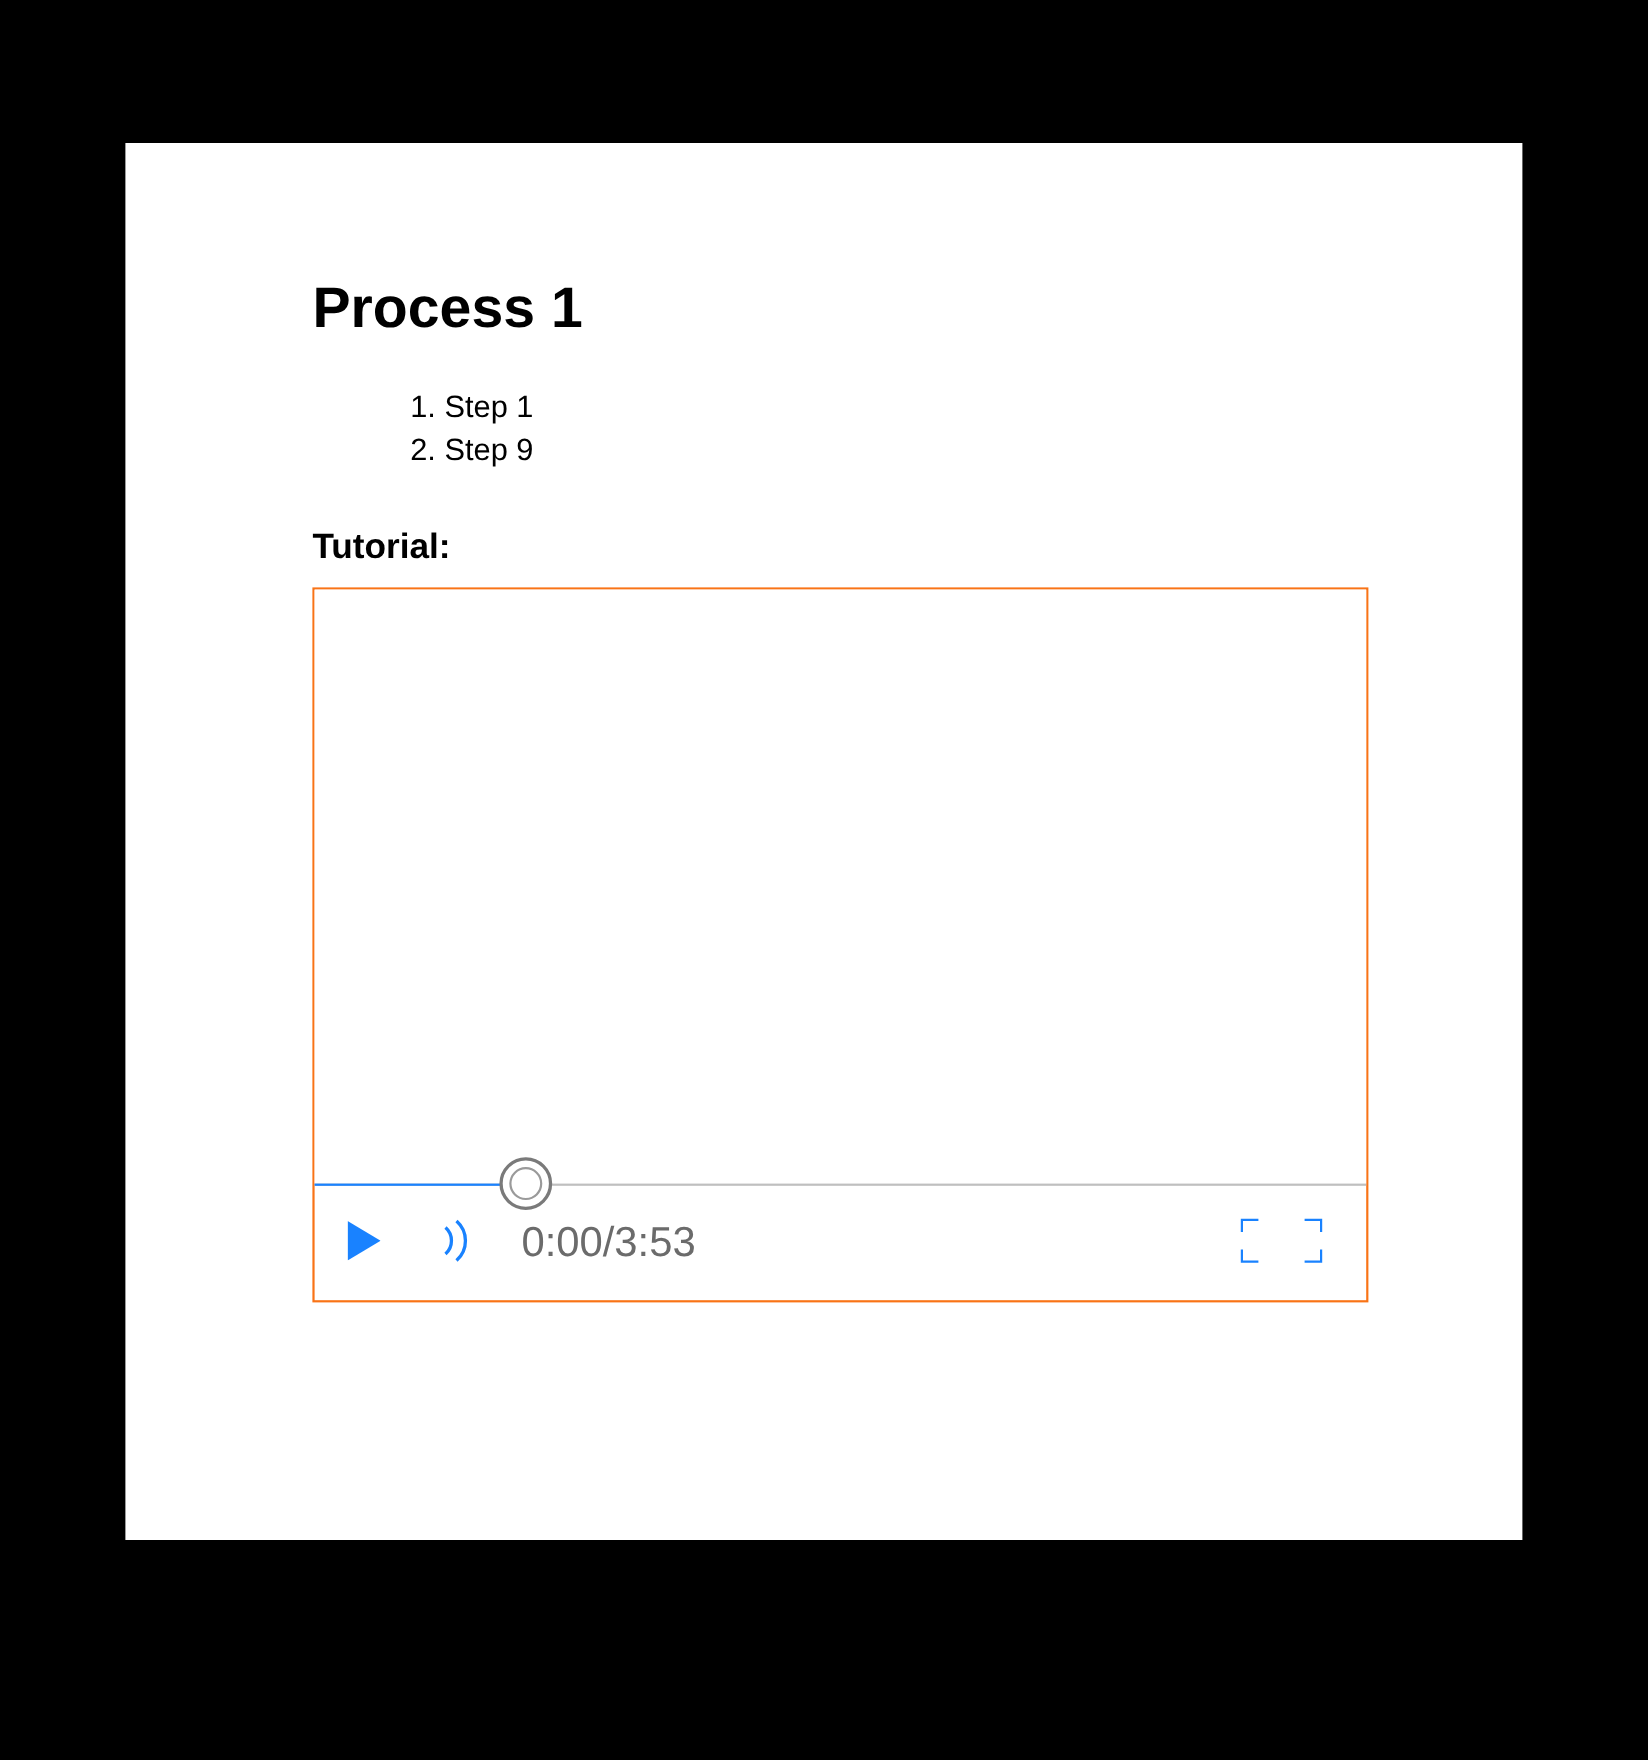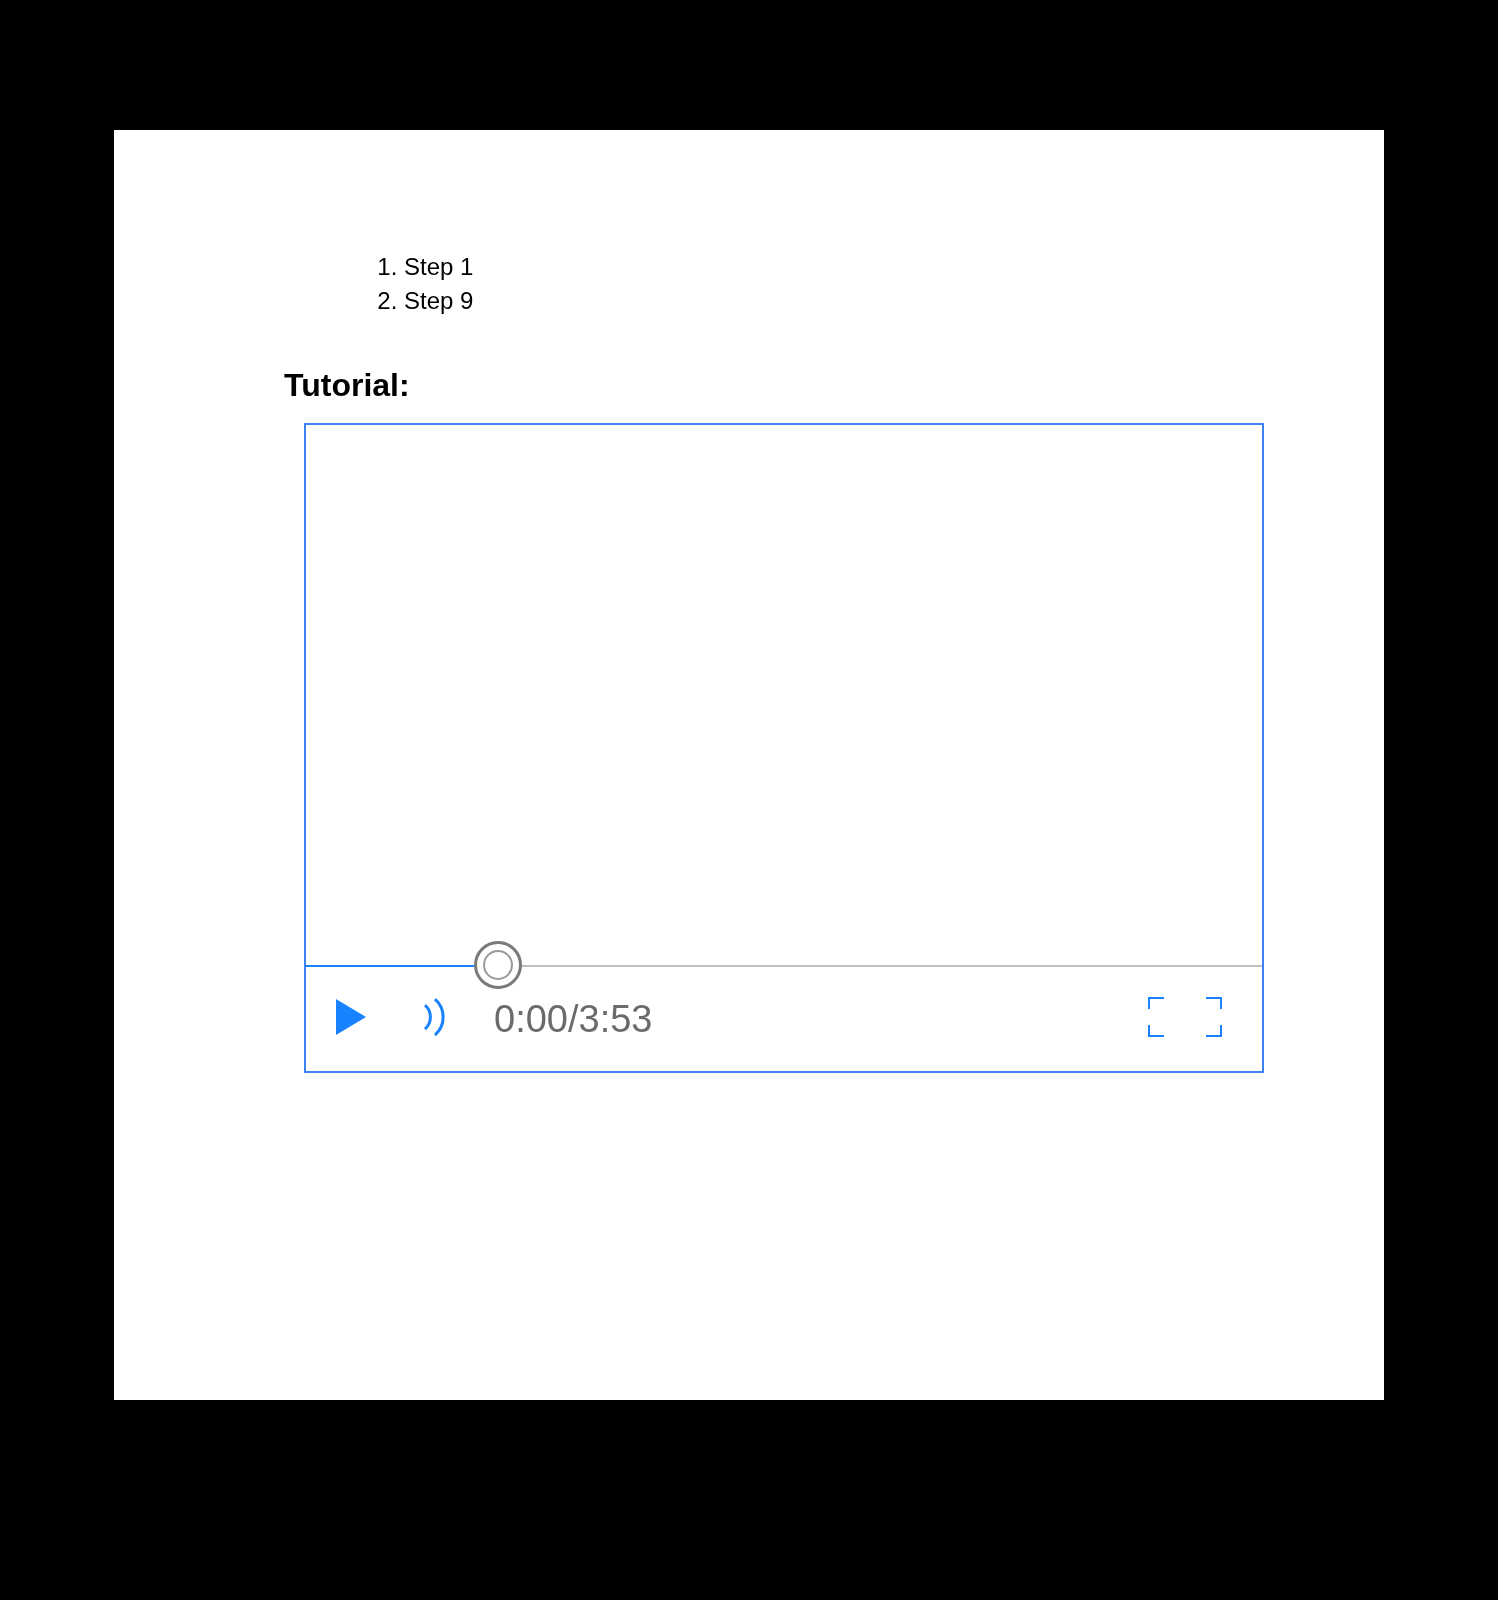--- a/index.html
+++ b/index.html
@@ -28,36 +28,35 @@
       font-weight: bold;
       margin-bottom: 40px;
       color: #000;
     }
     ol {
       list-style-position: outside;
       margin-left: 120px;
       margin-bottom: 50px;
     }
     ol li {
-      font-size: 24px;
+      font-size: 28px;
       line-height: 1.4;
       color: #000;
     }
     .tutorial-label {
       font-size: 32px;
       font-weight: bold;
       margin-bottom: 19px;
       color: #000;
     }
     .video-player {
       width: 960px;
       height: 650px;
-      border: 2px solid #3b82f6;
+      border: 2px solid #f97316;
       position: relative;
-      margin-left: 20px;
     }
     .video-viewport {
       width: 100%;
       height: 540px;
       background: #fff;
     }
     .video-progress {
       position: relative;
       width: 100%;
       height: 2px;
@@ -123,20 +122,21 @@
       color: #1982ff;
       display: flex;
       align-items: center;
       margin-right: 10px;
     }
   </style>
 </head>
 <body>
 
 <div class="page">
+  <h1>Process 1</h1>
   <ol>
     <li>Step 1</li>
     <li>Step 9</li>
   </ol>
   <div class="tutorial-label">Tutorial:</div>
 
   <div class="video-player">
     <div class="video-viewport"></div>
     <div class="video-progress">
       <div class="video-progress-fill"></div>

